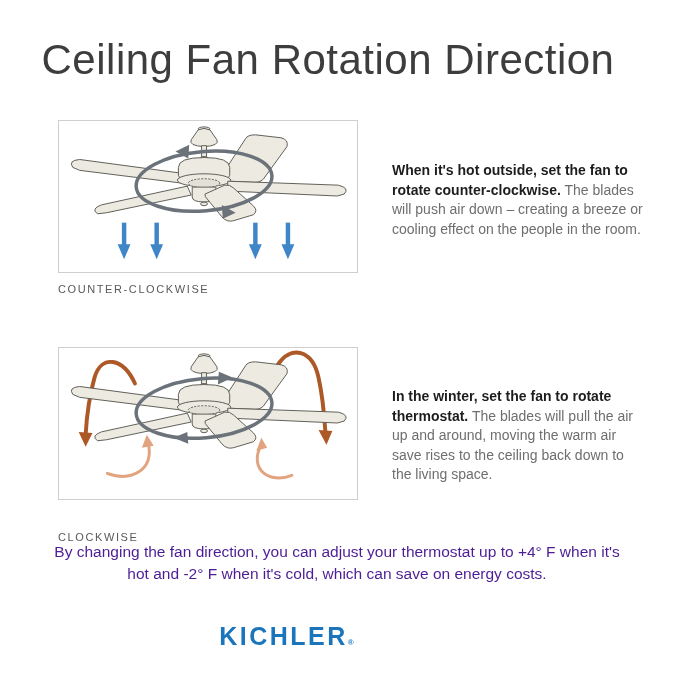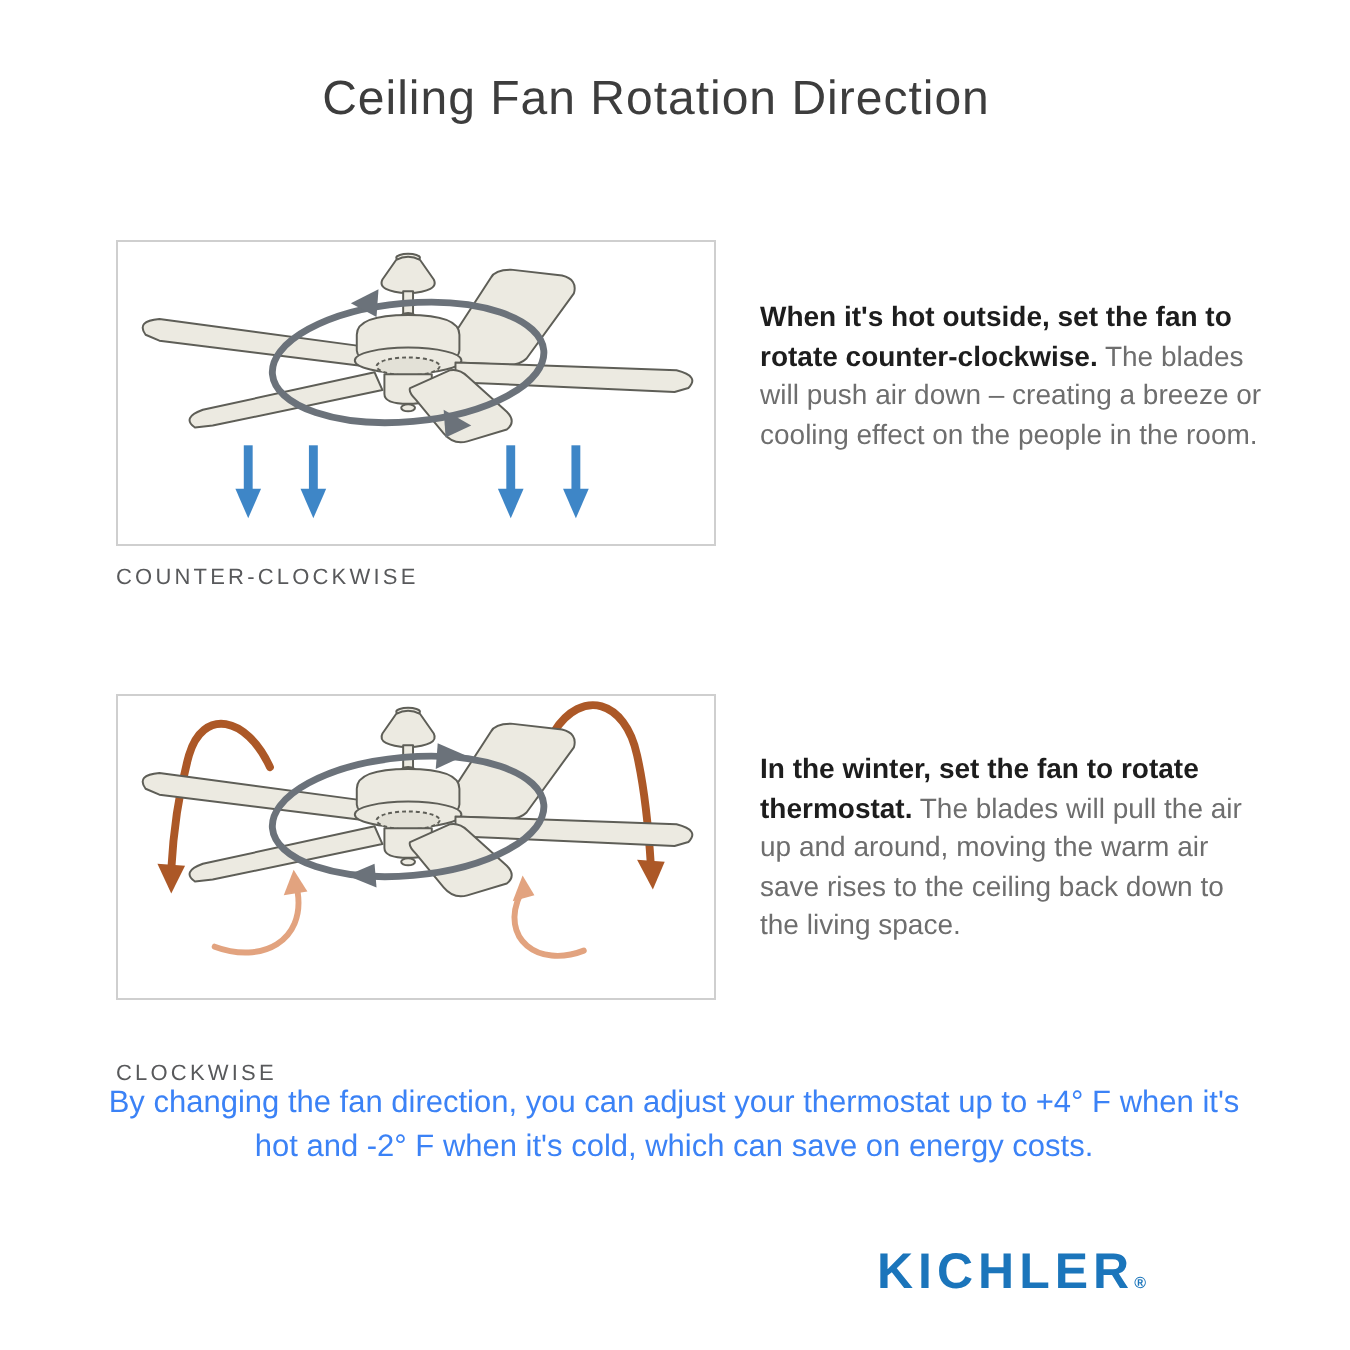--- a/index.html
+++ b/index.html
@@ -2,48 +2,48 @@
 <html><head>
 <meta charset="utf-8">
 <style>
   html,body{margin:0;padding:0;}
   body{
     width:675px;height:675px;position:relative;background:#ffffff;
     font-family:"Liberation Sans", sans-serif;overflow:hidden;
   }
   .title{
     position:absolute;top:36px;left:0;width:656px;margin:0;
-    text-align:center;font-size:24px;font-weight:300;color:#3d3d3d;
+    text-align:center;font-size:42px;font-weight:300;color:#3d3d3d;
     letter-spacing:0.5px;
   }
   .figure-box{
     position:absolute;width:298px;height:151px;border:1px solid #cfcfcf;background:#fff;
   }
   #box-ccw{left:58px;top:120px;}
   #box-cw{left:58px;top:347px;}
   .figure-box svg{position:absolute;left:0;top:0;width:298px;height:151px;}
   .figure-label{
     position:absolute;left:58px;width:300px;text-align:left;
     font-size:11px;letter-spacing:1.6px;color:#58595b;
   }
   #label-ccw{top:283px;}
   #label-cw{top:531px;}
   .desc{
-    position:absolute;left:380px;width:252px;margin:0;
+    position:absolute;left:380px;width:252px;margin:12px;
     font-size:14px;line-height:19.5px;color:#6e6e6e;
   }
   .desc strong{color:#1d1d1d;font-weight:bold;}
   #desc-ccw{top:149px;}
   #desc-cw{top:375px;}
   .note{
     position:absolute;top:541px;left:47px;width:580px;margin:0;
-    text-align:center;font-size:15.5px;line-height:21.5px;color:#3b82f6;
+    text-align:center;font-size:15.5px;line-height:21.5px;color:#4c1d95;
   }
   .logo{
-    position:absolute;top:622px;left:0;width:573px;text-align:right;
+    position:absolute;top:622px;left:0;width:573px;text-align:center;
     color:#1b75bb;font-weight:bold;font-size:25px;letter-spacing:2.5px;
   }
   .logo .reg{font-size:8px;letter-spacing:0;vertical-align:baseline;}
 </style>
 </head>
 <body>
 
 <svg width="0" height="0" style="position:absolute" aria-hidden="true">
   <defs>
     <g id="fan-base" fill="#eceae1" stroke="#5e5e57" stroke-width="1" stroke-linejoin="round">

